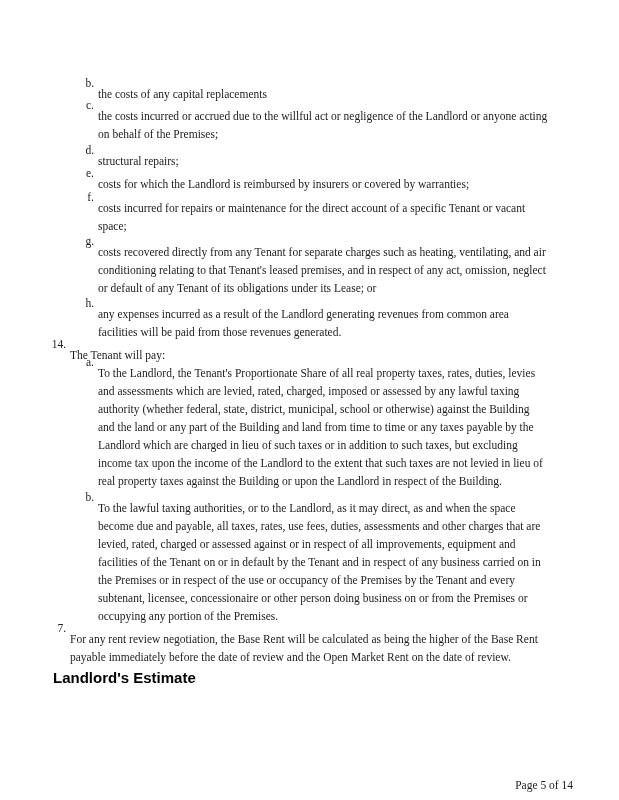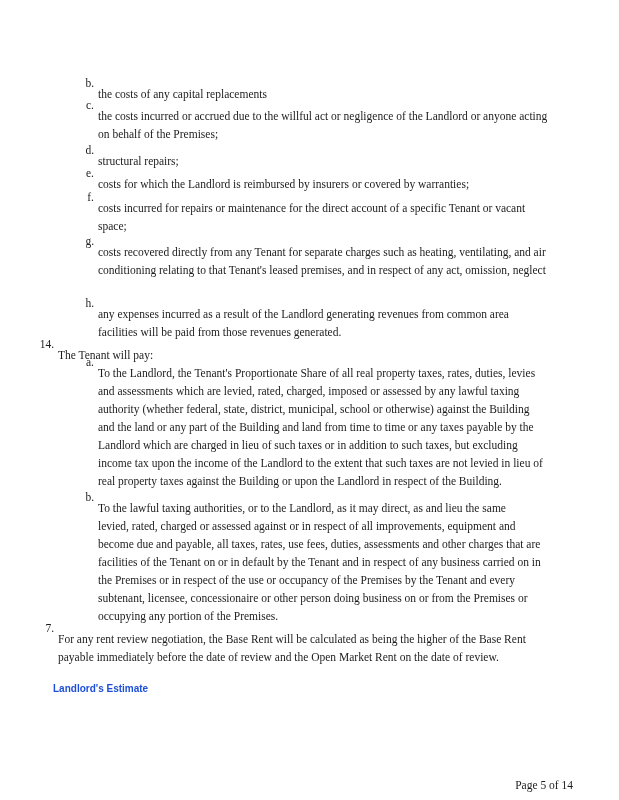--- a/index.html
+++ b/index.html
@@ -6,25 +6,25 @@
   body { width: 619px; height: 800px; position: relative; overflow: hidden; }
   .page { position: absolute; left: 0; top: 0; width: 619px; height: 800px; background: #fff; }
   .item { position: absolute; display: flex; align-items: flex-start;
           font-family: "Liberation Serif", "DejaVu Serif", serif; font-size: 11.5px;
           line-height: 18px; color: #1c1c1c; }
   .item .marker { display: inline-block; text-align: right; white-space: nowrap; flex: none; }
   .item .body { padding-left: 4px; margin-top: 11px; }
   .item .line { display: block; white-space: nowrap; }
   .sub { left: 79px; }
   .sub .marker { width: 15px; }
-  .num { left: 36px; justify-content: flex-end; }
+  .num { left: 48px; justify-content: flex-end; }
   .num .marker { width: 18px; }
   .heading { position: absolute; left: 53px; top: 669px; line-height: 18px;
              font-family: "Liberation Sans", "DejaVu Sans", sans-serif; font-weight: bold;
-             font-size: 10px; color: #1d4ed8; white-space: nowrap; margin-top: 11px; }
+             font-size: 15px; color: #000000; white-space: nowrap; }
   .footer { position: absolute; right: 46px; top: 776px; line-height: 18px;
             font-family: "Liberation Serif", "DejaVu Serif", serif; font-size: 11.5px;
             color: #1c1c1c; white-space: nowrap; }
 </style>
 </head>
 <body>
 
 <div class="page">
 
   <div class="item sub" style="top:74px">
@@ -62,20 +62,21 @@
       <span class="line">costs incurred for repairs or maintenance for the direct account of a specific Tenant or vacant</span>
       <span class="line">space;</span>
     </div>
   </div>
 
   <div class="item sub" style="top:232px">
     <span class="marker">g.</span>
     <div class="body">
       <span class="line">costs recovered directly from any Tenant for separate charges such as heating, ventilating, and air</span>
       <span class="line">conditioning relating to that Tenant's leased premises, and in respect of any act, omission, neglect</span>
+      <span class="line">or default of any Tenant of its obligations under its Lease; or</span>
     </div>
   </div>
 
   <div class="item sub" style="top:294px">
     <span class="marker">h.</span>
     <div class="body">
       <span class="line">any expenses incurred as a result of the Landlord generating revenues from common area</span>
       <span class="line">facilities will be paid from those revenues generated.</span>
     </div>
   </div>
@@ -96,23 +97,23 @@
       <span class="line">and the land or any part of the Building and land from time to time or any taxes payable by the</span>
       <span class="line">Landlord which are charged in lieu of such taxes or in addition to such taxes, but excluding</span>
       <span class="line">income tax upon the income of the Landlord to the extent that such taxes are not levied in lieu of</span>
       <span class="line">real property taxes against the Building or upon the Landlord in respect of the Building.</span>
     </div>
   </div>
 
   <div class="item sub" style="top:488px">
     <span class="marker">b.</span>
     <div class="body">
-      <span class="line">To the lawful taxing authorities, or to the Landlord, as it may direct, as and lieu the same</span>
+      <span class="line">To the lawful taxing authorities, or to the Landlord, as it may direct, as and when the space</span>
+      <span class="line">become due and payable, all taxes, rates, use fees, duties, assessments and other charges that are</span>
       <span class="line">levied, rated, charged or assessed against or in respect of all improvements, equipment and</span>
-      <span class="line">become due and payable, all taxes, rates, use fees, duties, assessments and other charges that are</span>
       <span class="line">facilities of the Tenant on or in default by the Tenant and in respect of any business carried on in</span>
       <span class="line">the Premises or in respect of the use or occupancy of the Premises by the Tenant and every</span>
       <span class="line">subtenant, licensee, concessionaire or other person doing business on or from the Premises or</span>
       <span class="line">occupying any portion of the Premises.</span>
     </div>
   </div>
 
   <div class="item num" style="top:619px">
     <span class="marker">7.</span>
     <div class="body">

